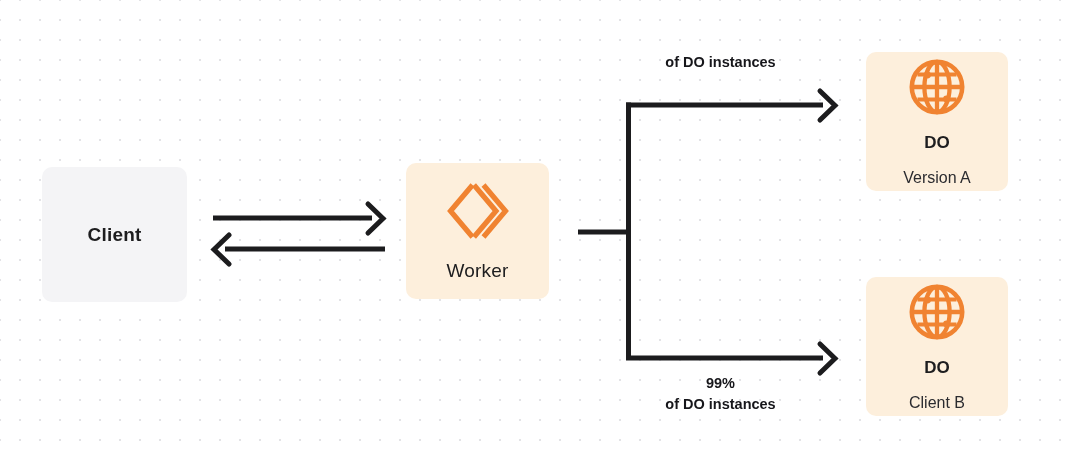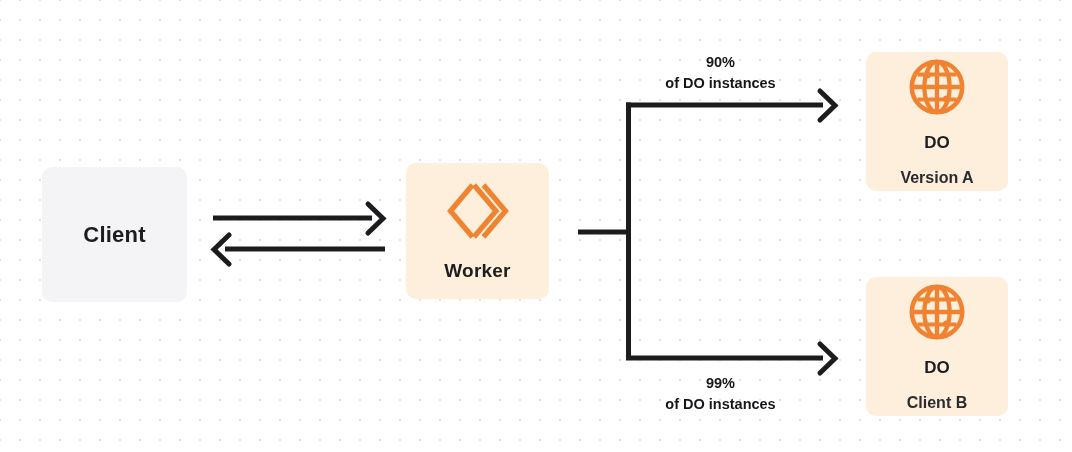--- a/index.html
+++ b/index.html
@@ -36,41 +36,41 @@
 
   
   #node-client {
     left: 42px;
     top: 167px;
     width: 145px;
     height: 135px;
     background-color: #f4f4f6;
   }
   #node-client .node-title {
-    font-size: 22px;
+    font-size: 19px;
     font-weight: bold;
     color: #1d1d1f;
     letter-spacing: 0.2px;
   }
 
   
   #node-worker {
     left: 406px;
     top: 163px;
     width: 143px;
     height: 136px;
     background-color: #fdefdc;
   }
   #node-worker .node-icon {
     margin-top: 2px;
     margin-bottom: 16px;
   }
   #node-worker .node-title {
     font-size: 19px;
-    font-weight: bold;
+    font-weight: normal;
     color: #1d1d1f;
     letter-spacing: 0.2px;
   }
 
   
   .node-do {
     width: 142px;
     height: 139px;
     background-color: #fdefdc;
     left: 866px;
@@ -82,21 +82,21 @@
     margin-bottom: 12px;
   }
   .node-do .node-title {
     font-size: 17px;
     font-weight: bold;
     color: #1d1d1f;
     line-height: 1.25;
   }
   .node-do .node-subtitle {
     font-size: 16px;
-    font-weight: bold;
+    font-weight: normal;
     color: #2b2b2f;
     line-height: 1.3;
     margin-top: 14px;
   }
 
   
   #connectors {
     position: absolute;
     left: 0;
     top: 0;
@@ -214,21 +214,20 @@
         <ellipse cx="29" cy="29" rx="12.6" ry="25.2" stroke="#f08331" stroke-width="4.3" fill="none"></ellipse>
         <circle cx="19.5" cy="17" r="3.4" fill="#f08331"></circle>
         <circle cx="38.5" cy="41" r="3.4" fill="#f08331"></circle>
       </svg>
     </span>
     <span class="node-title">DO</span>
     <span class="node-subtitle">Client B</span>
   </div>
 
   <div class="edge-label" id="edge-label-top">
-    <span class="edge-pct">90%</span>
     <span class="edge-sub">of DO instances</span>
   </div>
 
   <div class="edge-label" id="edge-label-bottom">
     <span class="edge-pct">99%</span>
     <span class="edge-sub">of DO instances</span>
   </div>
 
 </div>
 

